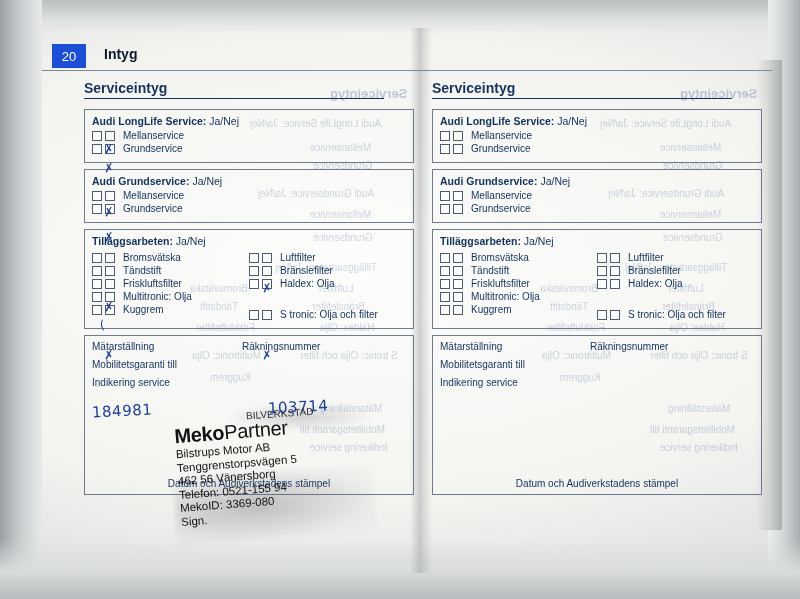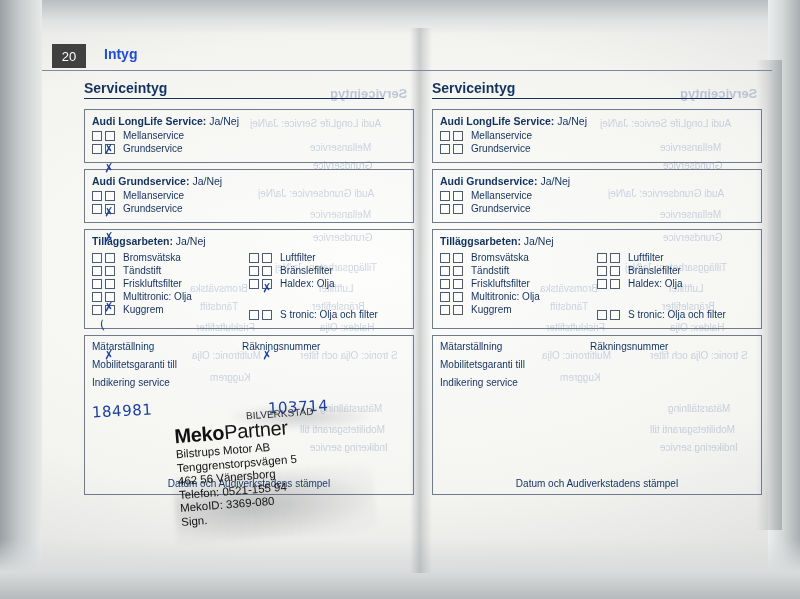--- a/index.html
+++ b/index.html
@@ -68,32 +68,32 @@
   
   .header-bar {
     position: absolute;
     left: 42px; top: 44px;
     width: 730px; height: 26px;
   }
   .page-number {
     position: absolute;
     left: 10px; top: 0;
     width: 34px; height: 24px;
-    background: #404040;
+    background: #1d4ed8;
     color: #ffffff;
     font-size: 13px;
     display: flex;
     align-items: center;
     justify-content: center;
   }
   .header-title {
     position: absolute;
     left: 62px; top: 2px;
     font-size: 14px;
-    color: #1d4ed8;
+    color: #0f172a;
     font-weight: bold;
   }
   .header-rule {
     position: absolute;
     left: 42px; top: 70px;
     width: 730px; height: 1px;
     background: #7d8ba0;
   }
 
   

